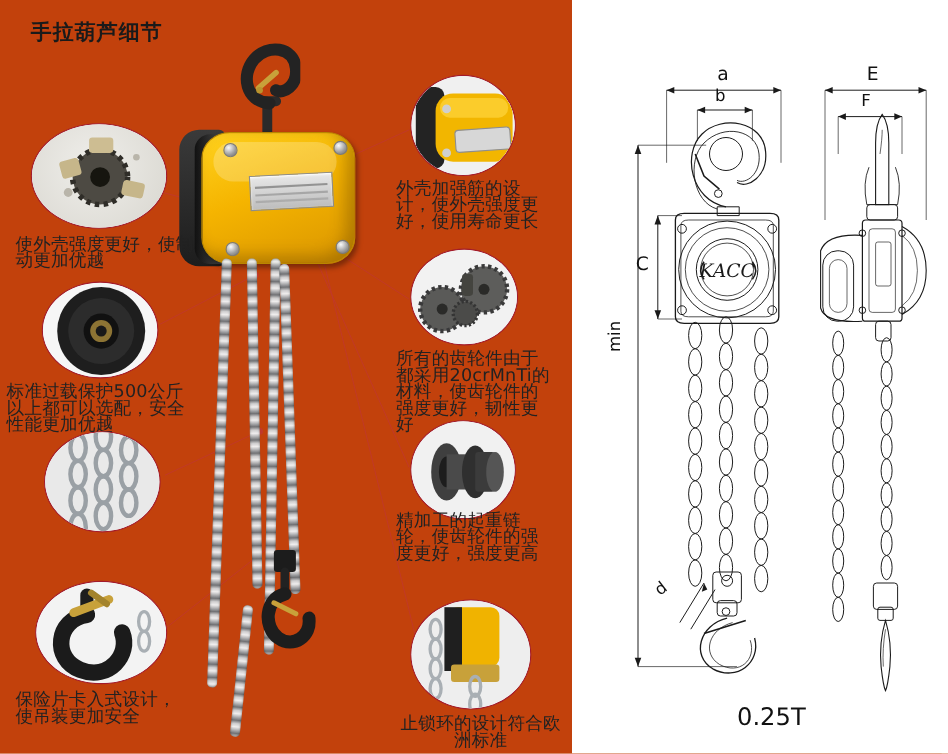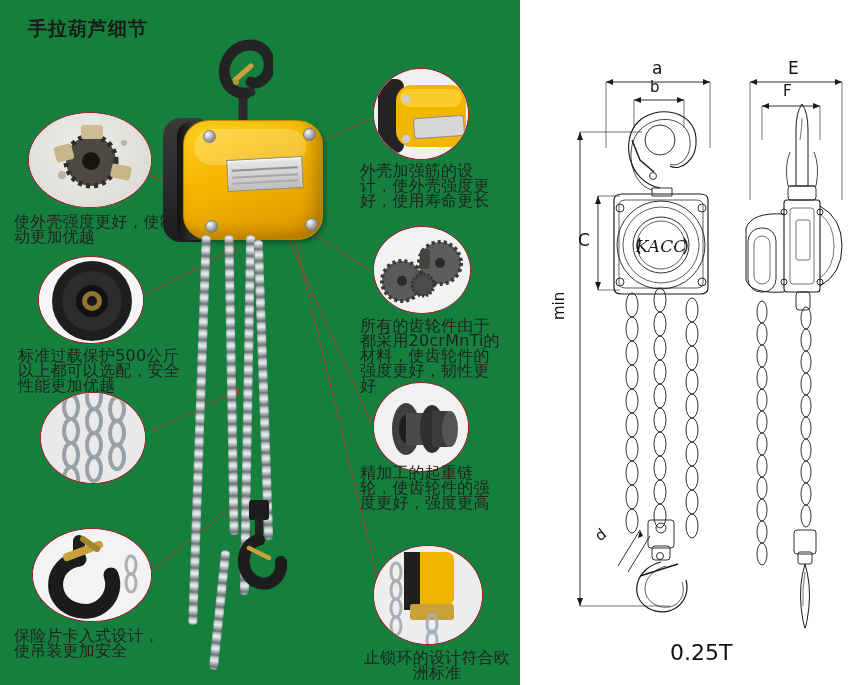--- a/index.html
+++ b/index.html
@@ -3,21 +3,21 @@
 <meta charset="utf-8">
 <style>
   html,body{margin:0;padding:0;}
   body{
     width:862px;height:685px;
     background:#ffffff;
     font-family:"DejaVu Sans","Liberation Sans",sans-serif;
     overflow:hidden;
     position:relative;
   }
-  #page{position:relative;width:856px;height:685px;background:#15803d;}
+  #page{position:relative;width:856px;height:685px;background:#c2410c;}
 
   
   .page-title{
     position:absolute;left:28px;top:16px;
     font-size:19px;font-weight:bold;color:#1a1a1a;
     letter-spacing:1px;
     font-family:"DejaVu Sans","Liberation Sans",sans-serif;
   }
 
   
@@ -203,21 +203,21 @@
       <div class="inner" style="background:#f6f6f6;">
         <svg width="106" height="88" viewBox="0 0 106 88">
           <circle cx="53" cy="44" r="40" fill="#1e1e1e"></circle>
           <circle cx="53" cy="44" r="30" fill="#2c2c2c"></circle>
           <circle cx="53" cy="44" r="16" fill="#111"></circle>
           <circle cx="53" cy="44" r="10" fill="#8d7434"></circle>
           <circle cx="53" cy="44" r="5" fill="#191919"></circle>
         </svg>
       </div>
     </div>
-    <div class="caption" style="left:18px;top:348px;width:172px;">标准过载保护500公斤以上都可以选配，安全性能更加优越</div>
+    <div class="caption" style="left:6px;top:348px;width:172px;">标准过载保护500公斤以上都可以选配，安全性能更加优越</div>
 
     <div class="callout" style="left:40px;top:392px;width:106px;height:92px;">
       <div class="inner" style="background:#e9e9e9;">
         <svg width="106" height="92" viewBox="0 0 106 92">
           <g stroke="#9aa0a5" stroke-width="4" fill="none">
             <g>
               <ellipse cx="30" cy="14" rx="7" ry="12"></ellipse>
                 <ellipse cx="30" cy="38" rx="7" ry="12"></ellipse>
               <ellipse cx="30" cy="62" rx="7" ry="12"></ellipse>
                 <ellipse cx="30" cy="86" rx="7" ry="12"></ellipse>

